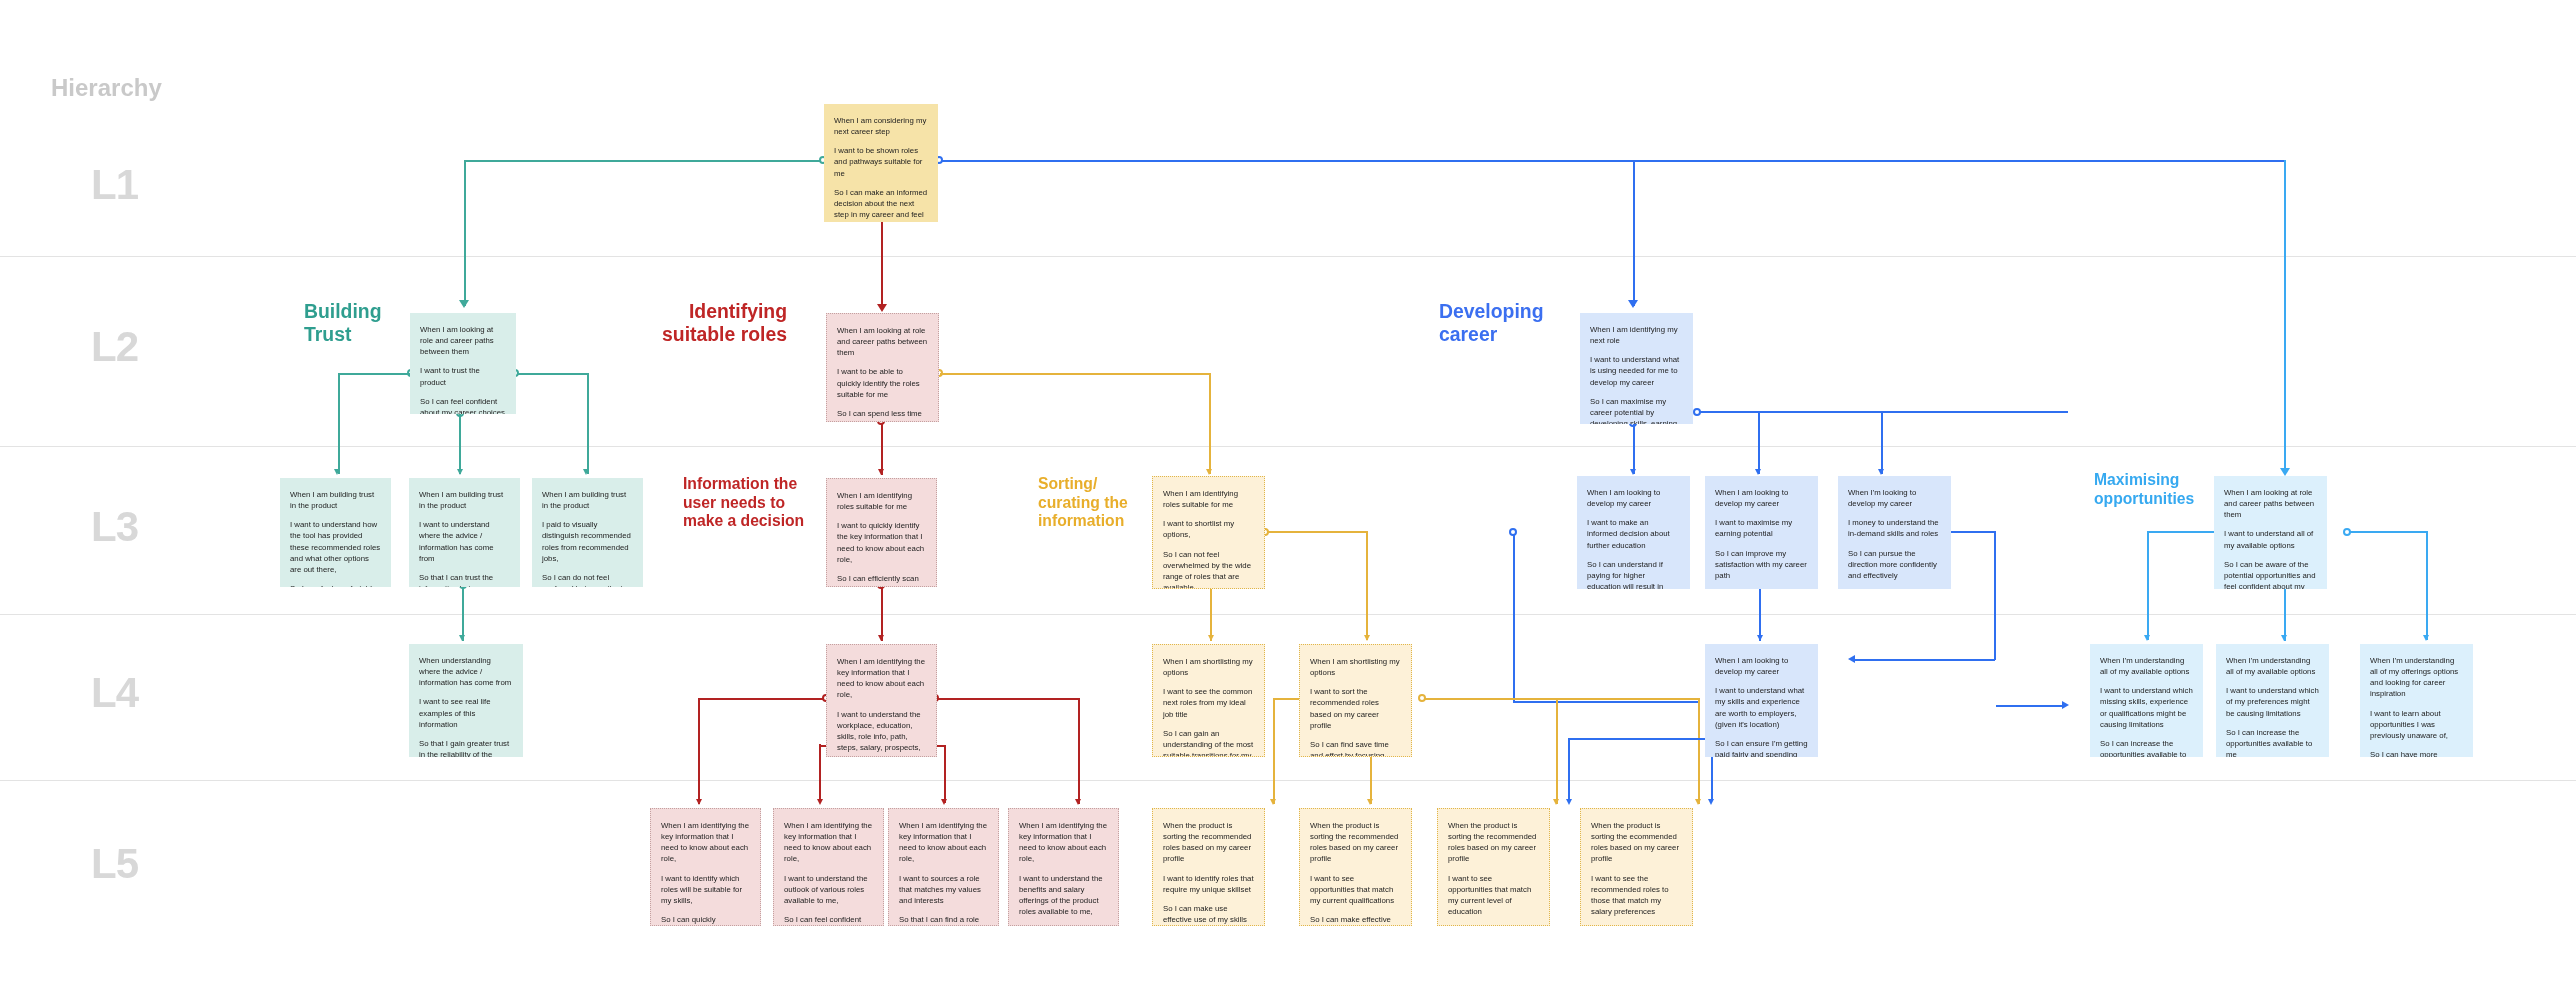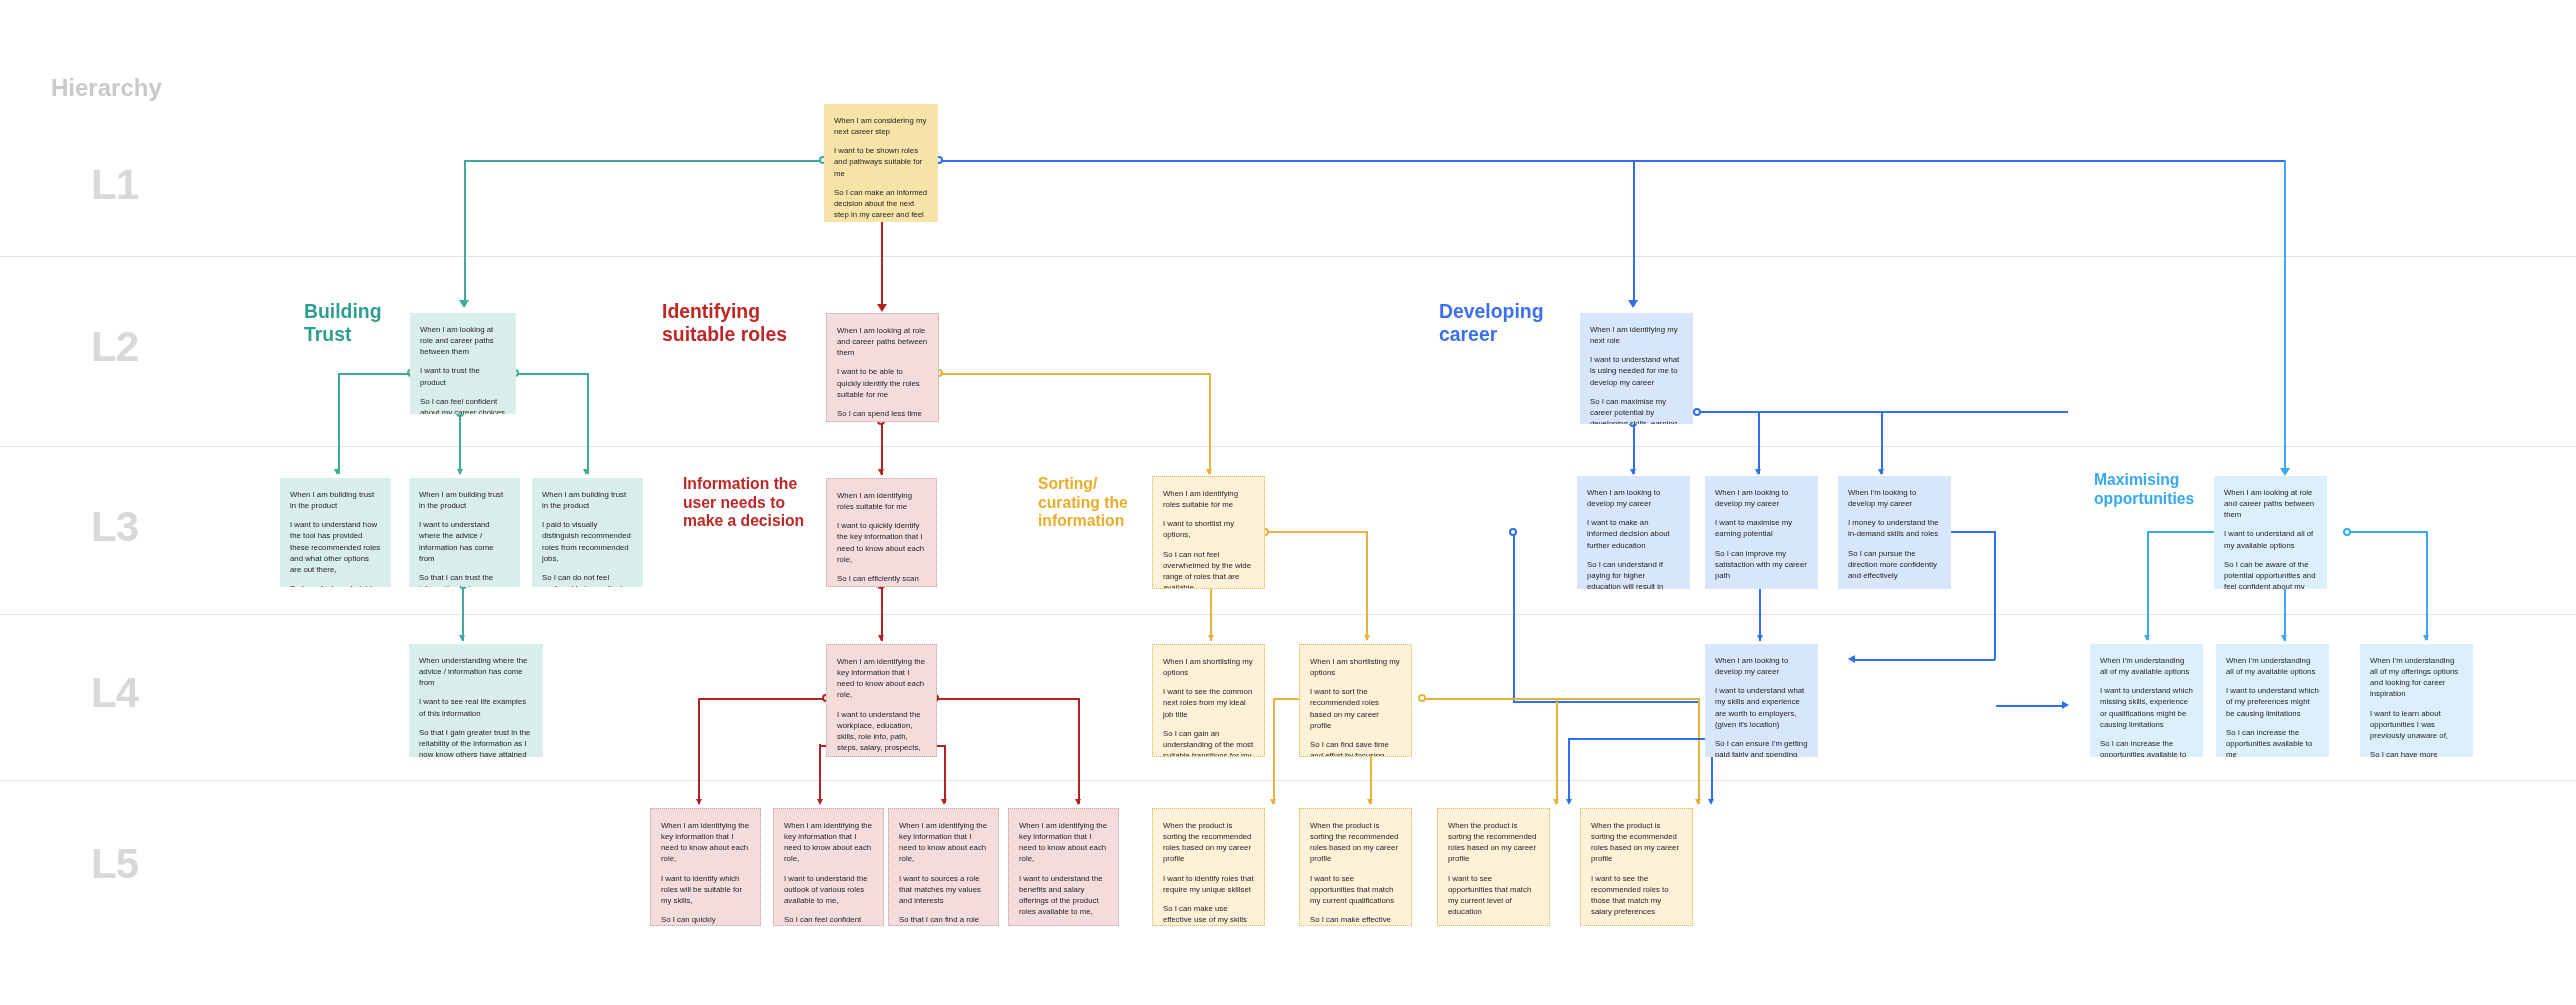--- a/index.html
+++ b/index.html
@@ -244,21 +244,21 @@
 
   <div class="ln lv k-blue" style="left:1568px; top:738px; height:61px;"></div>
   <div class="arrow arrow-sm a-blue" style="left:1566px; top:799px;"></div>
   <div class="ln lv k-blue" style="left:1711px; top:738px; height:61px;"></div>
   <div class="arrow arrow-sm a-blue" style="left:1708px; top:799px;"></div>
   <div class="ln lh k-blue" style="left:1568px; top:738px; width:144px;"></div>
   <div class="ln lv k-blue" style="left:1711px; top:710px; height:29.5px;"></div>
 
   <div class="sec-label sec-teal" style="left:304px; top:300px; font-size:19.4px; white-space:pre-line;">Building
 Trust</div>
-  <div class="sec-label sec-red" style="left:662px; top:300px; font-size:19.4px; white-space:pre-line;">Identifying
+  <div class="sec-label sec-red" style="left:662px; top:300px; font-size:19.4px; white-space:pre-line;text-align:right;">Identifying
 suitable roles</div>
   <div class="sec-label sec-blue" style="left:1439px; top:300px; font-size:19.4px; white-space:pre-line;">Developing
 career</div>
   <div class="sec-label sec-red" style="left:683px; top:475px; font-size:15.7px; white-space:pre-line;">Information the
 user needs to
 make a decision</div>
   <div class="sec-label sec-amber" style="left:1038px; top:475px; font-size:15.7px; white-space:pre-line;">Sorting/
 curating the
 information</div>
   <div class="sec-label sec-ltblue" style="left:2094px; top:471px; font-size:15.7px; white-space:pre-line;">Maximising
@@ -329,21 +329,21 @@
     <p>I money to understand the in-demand skills and roles</p>
     <p>So I can pursue the direction more confidently and effectively</p>
   </div>
 
   <div class="card c-blue-l" style="left:2214px; top:476px; width:113px; height:113px;">
     <p>When I am looking at role and career paths between them</p>
     <p>I want to understand all of my available options</p>
     <p>So I can be aware of the potential opportunities and feel confident about my career choices made by using this product</p>
   </div>
 
-  <div class="card c-teal" style="left:409px; top:644px; width:134px; height:113px;">
+  <div class="card c-teal" style="left:409px; top:644px; width:114px; height:113px;">
     <p>When understanding where the advice / information has come from</p>
     <p>I want to see real life examples of this information</p>
     <p>So that I gain greater trust in the reliability of the information as I now know others have attained this salary or made this role transition etc.</p>
   </div>
   <div class="card c-red" style="left:826px; top:644px; width:111px; height:113px;">
     <p>When I am identifying the key information that I need to know about each role,</p>
     <p>I want to understand the workplace, education, skills, role info, path, steps, salary, prospects, culture, day-to-day, projects involved</p>
 
   </div>
   <div class="card c-yellow-l" style="left:1152px; top:644px; width:113px; height:113px;">

